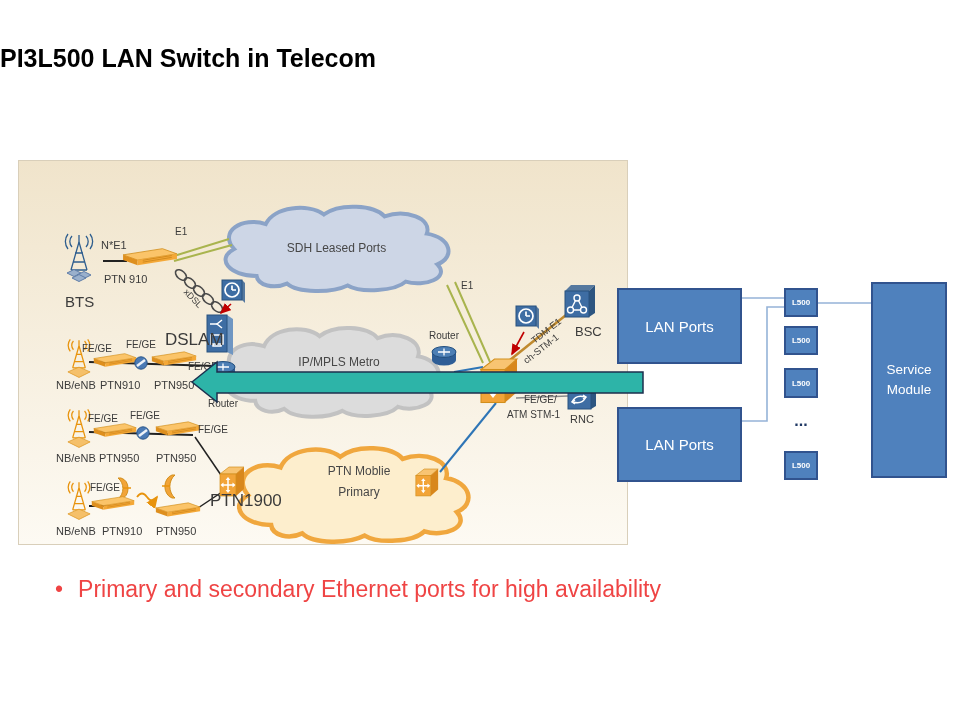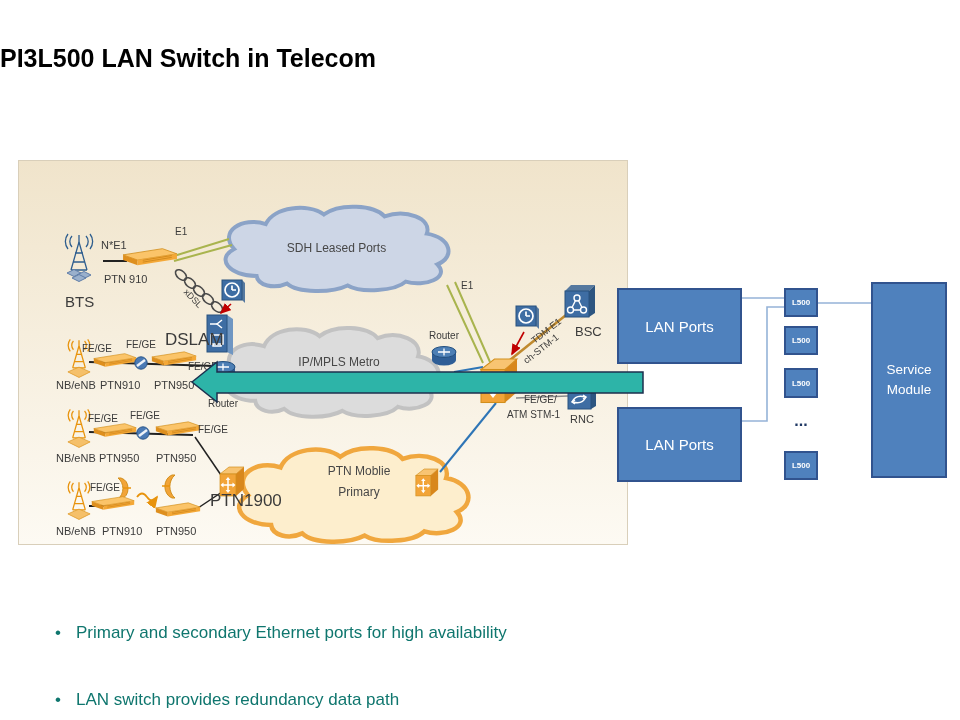--- a/index.html
+++ b/index.html
@@ -42,21 +42,21 @@
   .svc{font-size:13.5px;line-height:1.5}
   .dots{
     position:absolute;font-size:16px;font-weight:bold;color:#1f3864;
     z-index:4;text-align:center;
   }
   
   .overlay{position:absolute;left:0;top:0;z-index:6;pointer-events:none}
   
   .bullets{position:absolute;left:55px;top:576px;list-style:none;margin:0;padding:0}
   .bullets li{
-    font-size:17px;color:#0f766e;margin-bottom:8px;white-space:nowrap;margin-top:47px;
+    font-size:23px;color:#ef4444;margin-bottom:8px;white-space:nowrap;
   }
   .bullets li::before{content:"•";margin-right:15px}
 </style>
 </head>
 <body>
 
 <div class="title">PI3L500 LAN Switch in Telecom</div>
 
 <div class="panel">
 
@@ -427,14 +427,13 @@
 <div class="bbox l500" style="left:784px;top:451px;width:34px;height:29px">L500</div>
 <div class="bbox svc" style="left:871px;top:282px;width:76px;height:196px;padding:17px 8px">Service Module</div>
 
 <svg class="overlay" width="960" height="720" viewBox="0 0 960 720">
   <path d="M742,298 H784 M818,303 H871 M784,307 H767 V421 H742" stroke="#95b3d7" stroke-width="1.6" fill="none"></path>
   <polygon points="192,382 217,362 217,372 643,372 643,393 217,393 217,402" fill="#2db4a8" stroke="#1c2f4e" stroke-width="1.5"></polygon>
 </svg>
 
 <ul class="bullets">
   <li>Primary and secondary Ethernet ports for high availability</li>
-  <li>LAN switch provides redundancy data path</li>
 </ul>
 
 </body></html>

